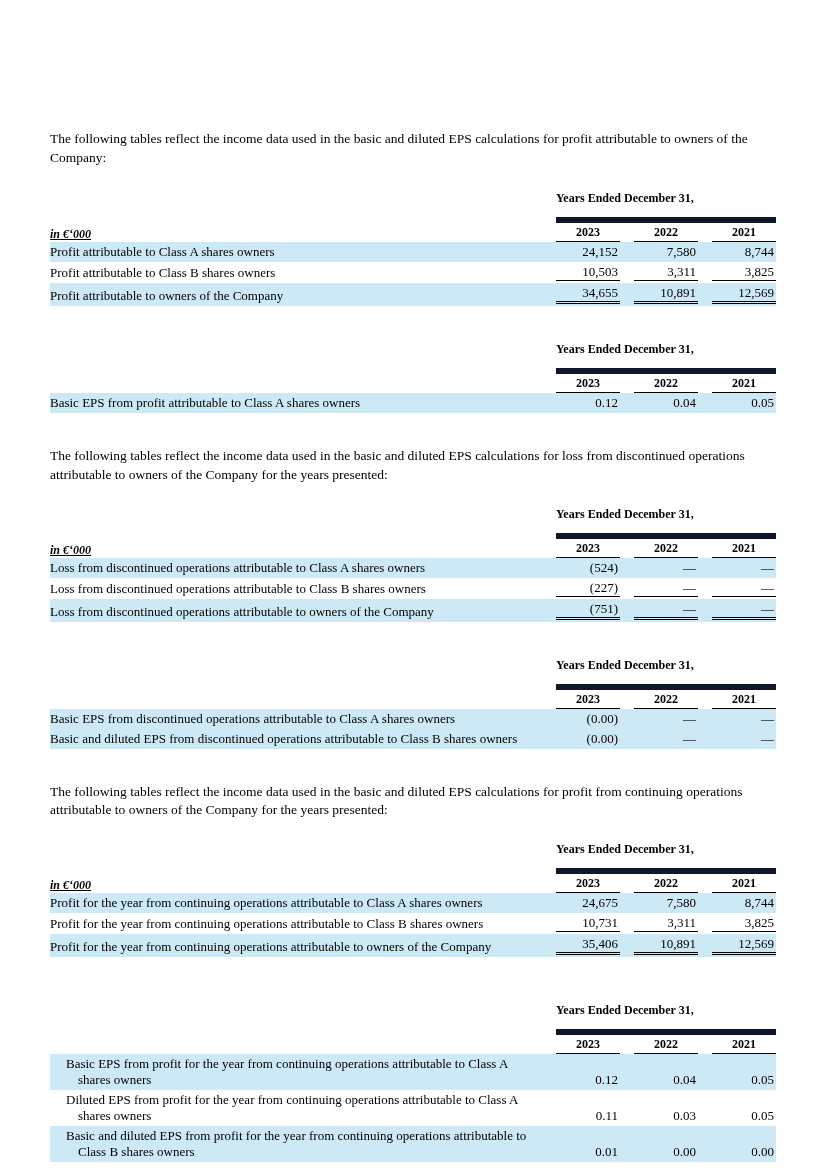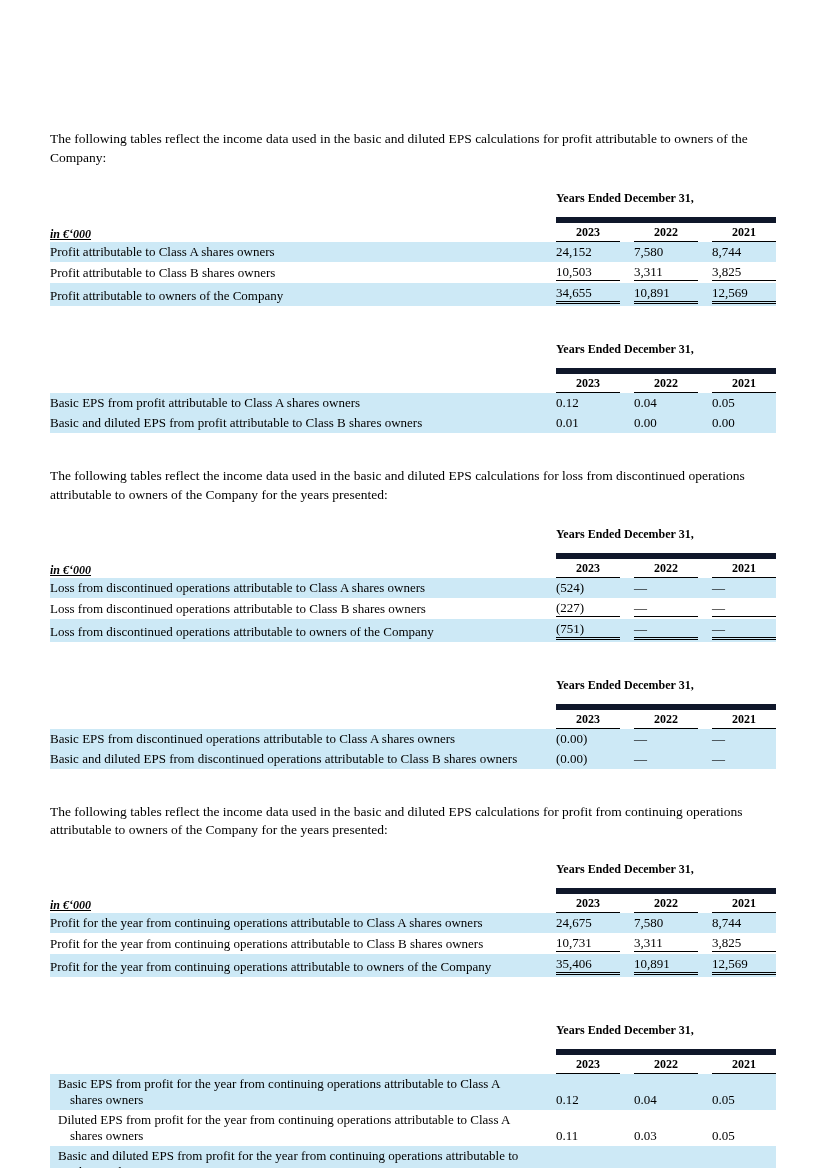--- a/index.html
+++ b/index.html
@@ -45,23 +45,23 @@
   .yr-in {
     text-align: center;
     border-bottom: 1px solid #000;
     padding-bottom: 1px;
     margin-top: 2px;
   }
   .unit { text-decoration: underline; white-space: nowrap; font-style: italic; }
 
   tr.row td { padding-top: 2px; padding-bottom: 2px; }
   .lbl { padding-right: 8px; }
-  .hang { padding-left: 20px; text-indent: -12px; }
+  .hang { padding-left: 28px; text-indent: -12px; }
   .val { padding-left: 14px; }
-  .v { text-align: left; padding-right: 2px; white-space: nowrap; }
+  .v { text-align: right; padding-right: 2px; white-space: nowrap; }
   .r1 .v { border-bottom: 1px solid #000; }
   .r2 .v { border-bottom: 3px double #000; }
   .shaded { background: var(--row-shade, #cde9f6); }
 </style>
 </head>
 <body>
 
 <div class="page">
 
   <p class="intro para-1">The following tables reflect the income data used in the basic and diluted EPS calculations for profit attributable to owners of the Company:</p>
@@ -162,32 +162,20 @@
       <td class="val">
             <div class="v">0.12</div>
           </td>
       <td class="val">
             <div class="v">0.04</div>
           </td>
       <td class="val">
             <div class="v">0.05</div>
           </td>
     </tr>
-    <tr class="row shaded">
-      <td class="lbl">Basic and diluted EPS from profit attributable to Class B shares owners</td>
-      <td class="val">
-            <div class="v">0.01</div>
-          </td>
-      <td class="val">
-            <div class="v">0.00</div>
-          </td>
-      <td class="val">
-            <div class="v">0.00</div>
-          </td>
-    </tr>
   </tbody>
     </table>
 
   <p class="intro para-2">The following tables reflect the income data used in the basic and diluted EPS calculations for loss from discontinued operations attributable to owners of the Company for the years presented:</p>
 
   <table class="fin t3">
     <colgroup>
         <col class="c-lbl">
         <col class="c-val">
         <col class="c-val">

